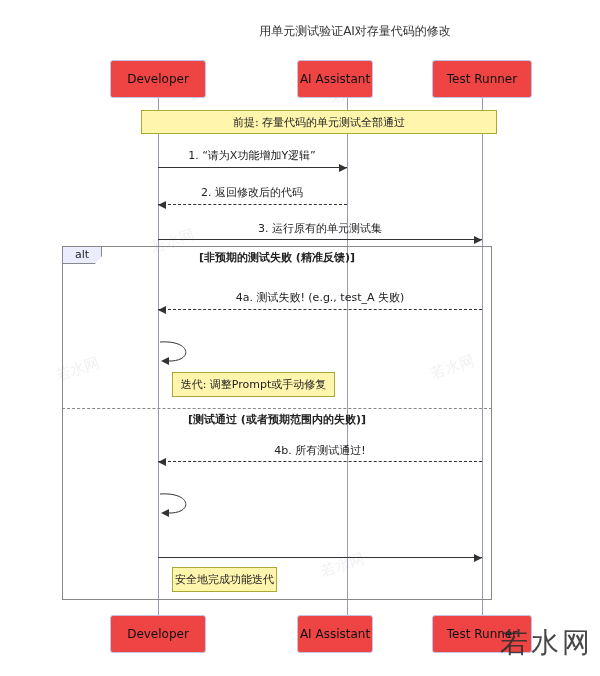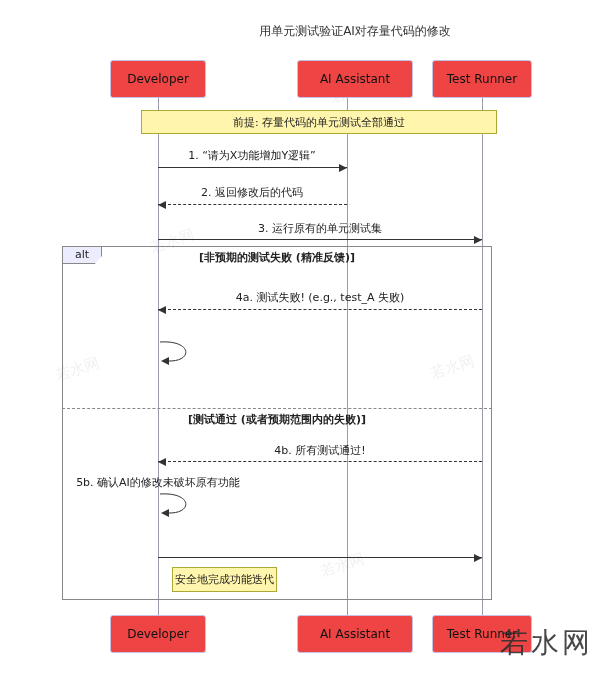--- a/index.html
+++ b/index.html
@@ -17,21 +17,21 @@
   #life-tr{left:482px;}
 
   
   .actor{
     position:absolute;top:60px;height:38px;background:#ef4444;border:1px solid #c3c3e6;
     border-radius:3px;display:flex;align-items:center;justify-content:center;
     font-size:12px;color:#111;box-sizing:border-box;
   }
   .actor.bottom{top:615px;}
   #actor-dev-top,#actor-dev-bot{left:110px;width:96px;}
-  #actor-ai-top,#actor-ai-bot{left:297px;width:116px;}
+  #actor-ai-top,#actor-ai-bot{left:297px;width:76px;}
   #actor-tr-top,#actor-tr-bot{left:432px;width:100px;}
 
   
   .note{
     position:absolute;background:#fff5ad;border:1px solid #aaaa33;display:flex;
     align-items:center;justify-content:center;font-size:11px;color:#222;box-sizing:border-box;text-align:right;
   }
   #note-premise{left:141px;top:110px;width:356px;height:24px;}
   #note-iterate{left:172px;top:372px;width:163px;height:25px;}
   #note-done{left:172px;top:567px;width:105px;height:25px;}
@@ -136,27 +136,27 @@
   <div class="msg" id="m4a">4a. 测试失败! (e.g., test_A 失败)</div>
   <div class="arrow dashed" id="a4a">
     <span class="head left"></span>
   </div>
 
   <svg class="selfloop" id="loop-a" viewBox="0 0 46 28">
     <path d="M1,2 C34,0 34,22 9,21" fill="none" stroke="#333" stroke-width="1"></path>
     <polygon points="10,17 2,21 10,25" fill="#333"></polygon>
   </svg>
 
+  <div class="note" id="note-iterate">迭代: 调整Prompt或手动修复</div>
 
   <div class="msg" id="m4b">4b. 所有测试通过!</div>
   <div class="arrow dashed" id="a4b">
     <span class="head left"></span>
   </div>
 
-  <div class="msg" id="m5b">5b. 确认AI的修改未破坏原有功能</div>
   <svg class="selfloop" id="loop-b" viewBox="0 0 46 28">
     <path d="M1,2 C34,0 34,22 9,21" fill="none" stroke="#333" stroke-width="1"></path>
     <polygon points="10,17 2,21 10,25" fill="#333"></polygon>
   </svg>
 
   <div class="arrow" id="a6b">
     <span class="head right"></span>
   </div>
 
   <div class="note" id="note-done">安全地完成功能迭代</div>

